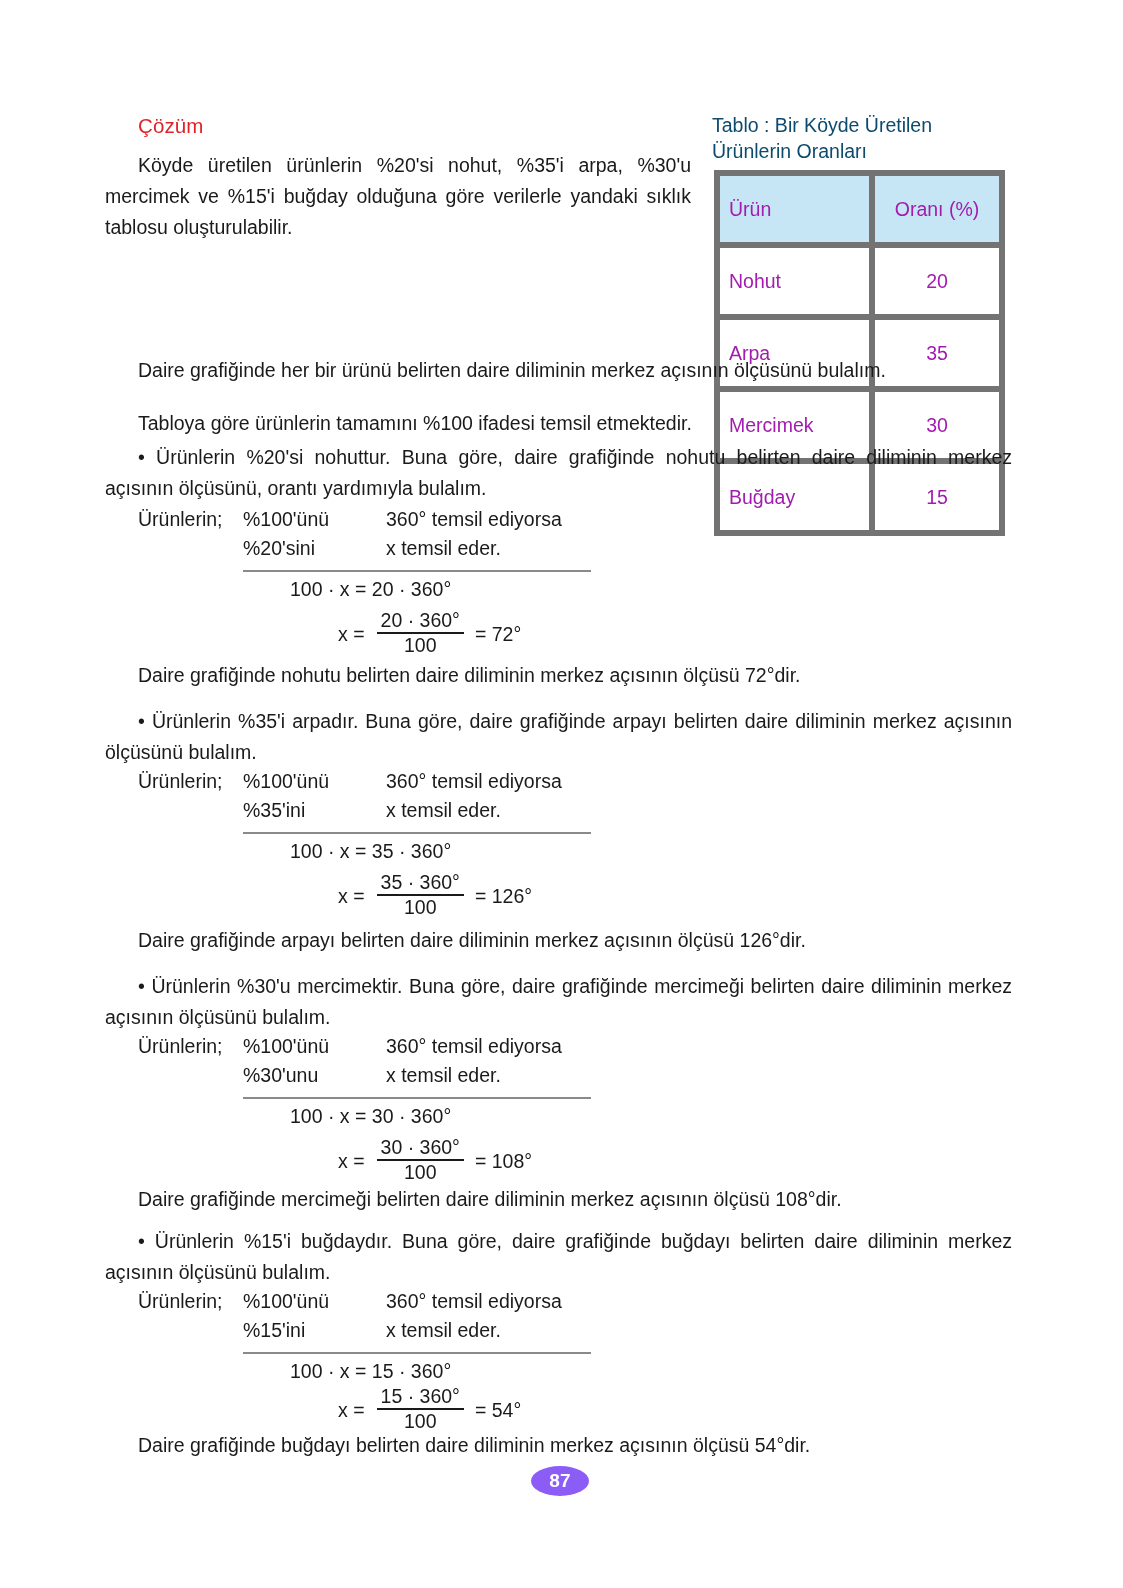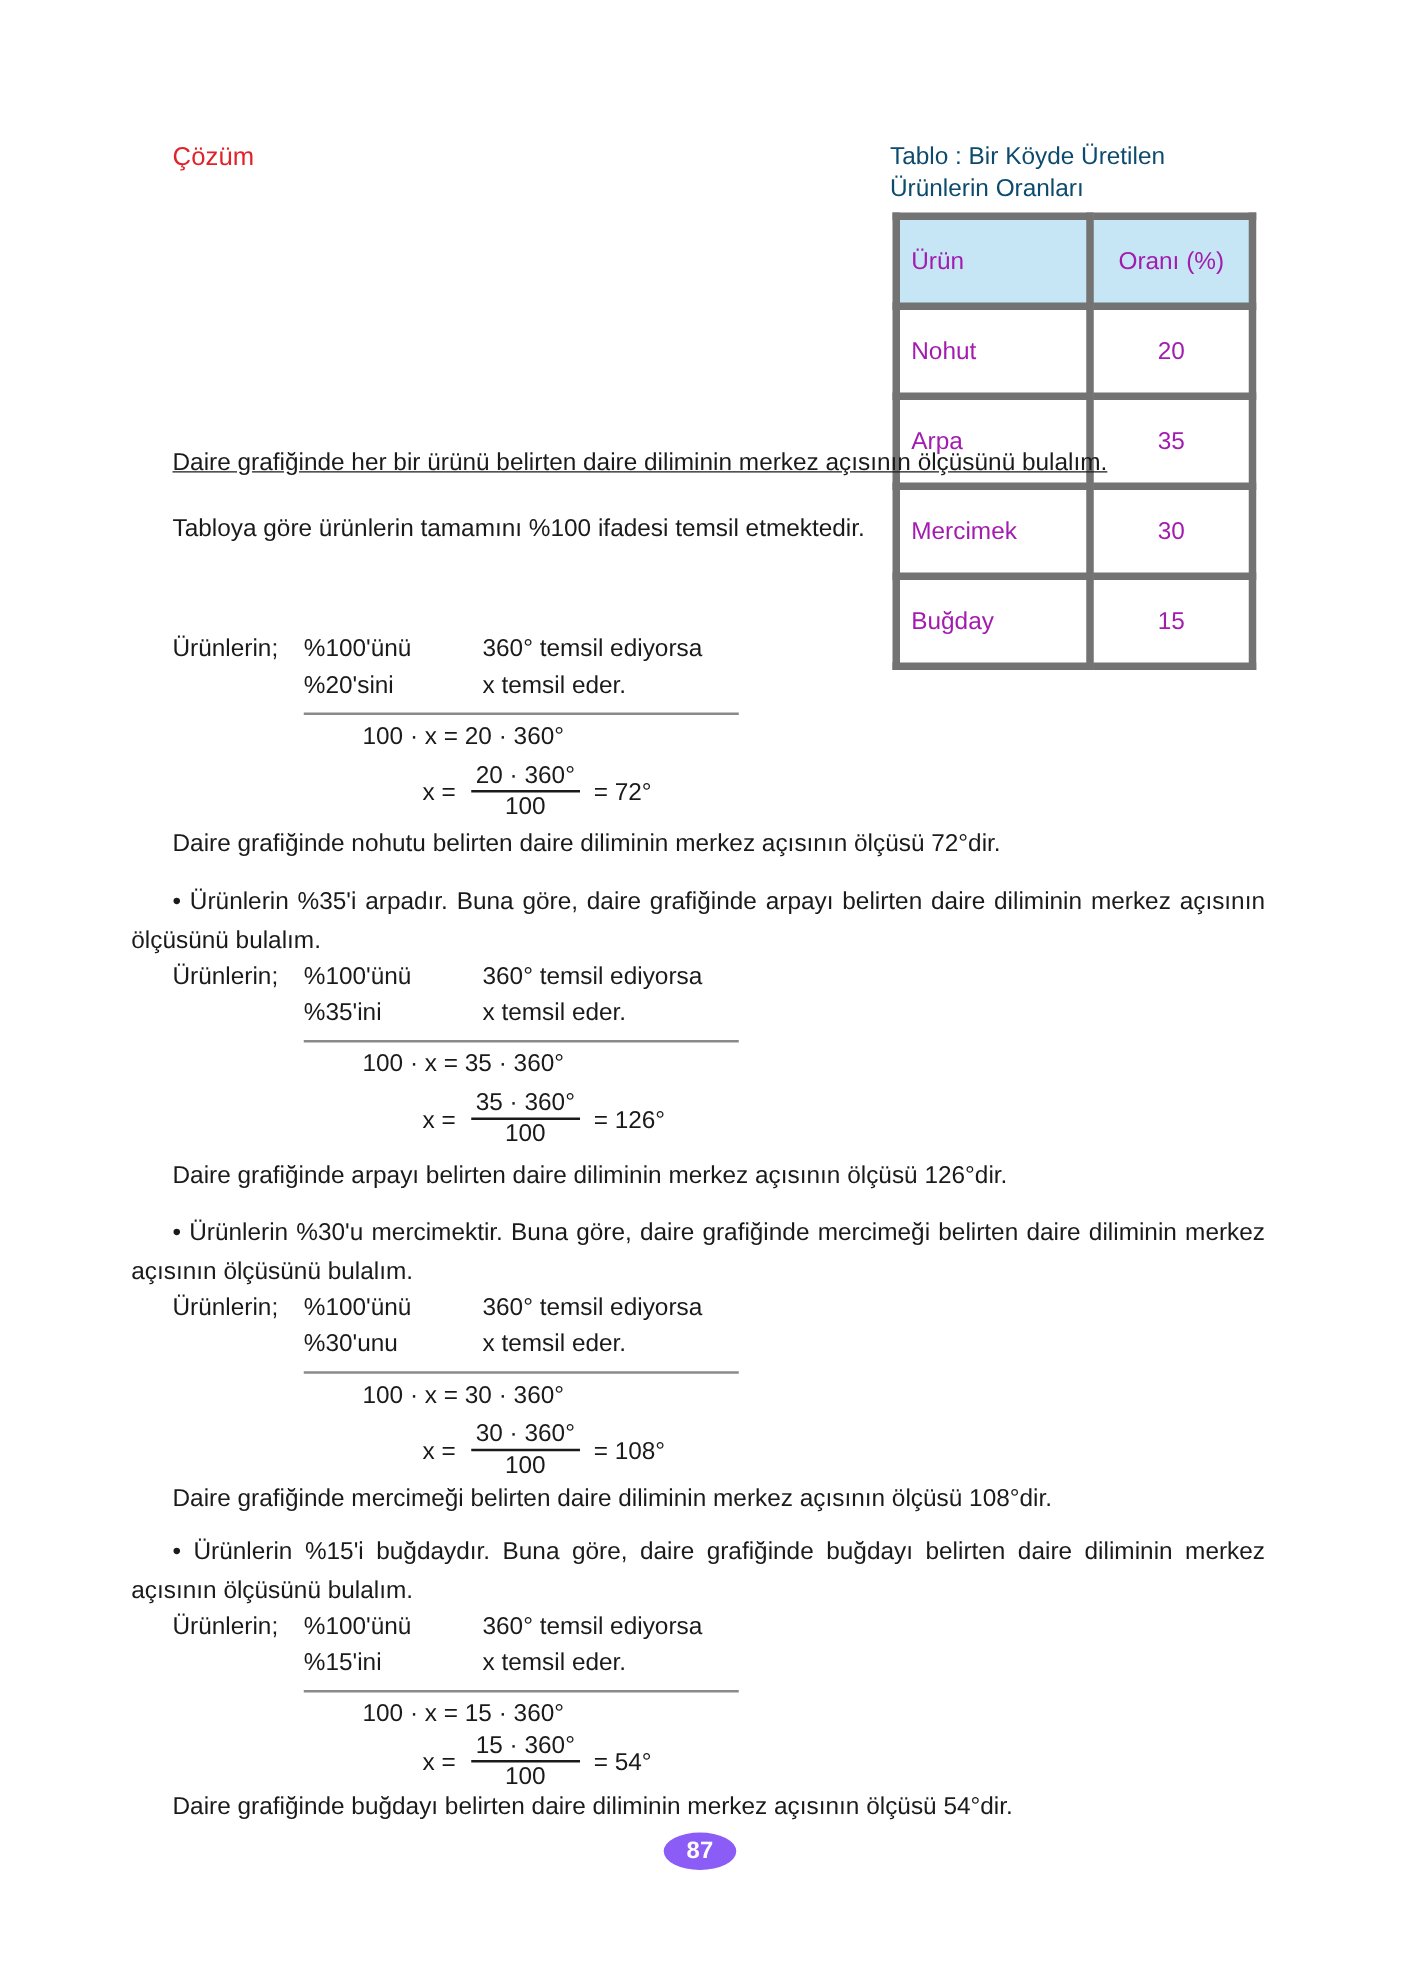--- a/index.html
+++ b/index.html
@@ -170,20 +170,21 @@
     letter-spacing: .3px;
   }
 </style>
 </head>
 <body>
 
 <div class="page">
 
   <div class="t" id="cozum-heading">Çözüm</div>
 
+  <div class="para ind" id="intro-p1">Köyde üretilen ürünlerin %20'si nohut, %35'i arpa, %30'u mercimek ve %15'i buğday olduğuna göre verilerle yandaki sıklık tablosu oluşturulabilir.</div>
 
 
   <div id="table-title">Tablo : Bir Köyde Üretilen Ürünlerin Oranları</div>
 
   <table id="ratio-table">
     <thead>
       <tr>
         <th class="c-name">Ürün</th>
         <th class="c-val">Oranı (%)</th>
       </tr>
@@ -201,24 +202,25 @@
         <td class="c-name">Mercimek</td>
         <td class="c-val">30</td>
       </tr>
       <tr>
         <td class="c-name">Buğday</td>
         <td class="c-val">15</td>
       </tr>
     </tbody>
   </table>
 
-  <div class="t" style="left:138px; top:355px;text-decoration:underline;">Daire grafiğinde her bir ürünü belirten daire diliminin merkez açısının ölçüsünü bulalım.</div>
+  <div class="t" style="left:138px; top:355px;">Daire grafiğinde her bir ürünü belirten daire diliminin merkez açısının ölçüsünü bulalım.</div>
 
   <div class="t" style="left:138px; top:396px;margin-top:12px;">Tabloya göre ürünlerin tamamını %100 ifadesi temsil etmektedir.</div>
 
+  <div class="para ind fullpara" style="top:442px;">• Ürünlerin %20'si nohuttur. Buna göre, daire grafiğinde nohutu belirten daire diliminin merkez açısının ölçüsünü, orantı yardımıyla bulalım.</div>
 
   <div class="prop" style="top:508px;">
     <span class="label">Ürünlerin;</span>
     <span class="l1a">%100'ünü</span>
     <span class="l1b">360° temsil ediyorsa</span>
     <span class="l2a">%20'sini</span>
     <span class="l2b">x temsil eder.</span>
     <div class="rule"></div>
     <span class="crossmul">100 · x = 20 · 360°</span>
     <div class="fracline">

